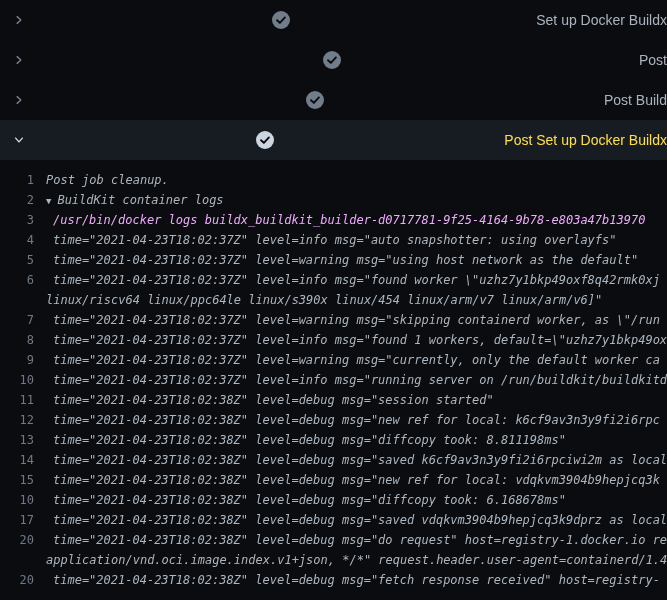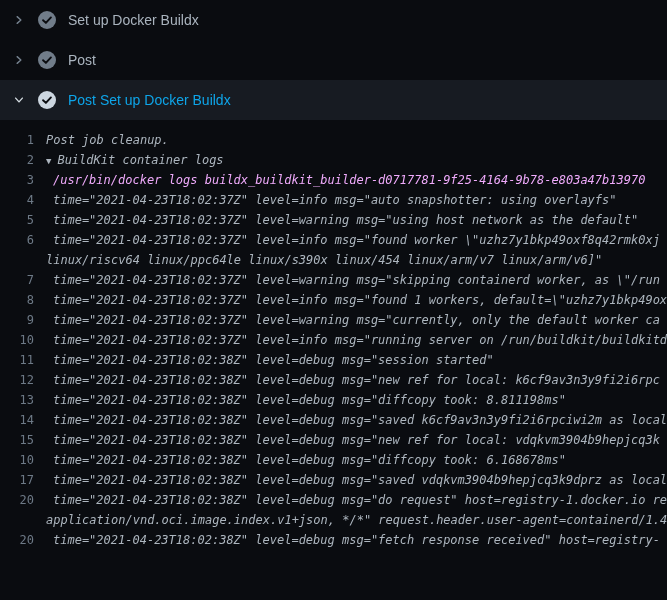--- a/index.html
+++ b/index.html
@@ -8,20 +8,21 @@
     background: #0a0c10;
     font-family: "Liberation Sans", sans-serif;
   }
   
   .section-row {
     height: 40px;
     display: flex;
     align-items: center;
     padding-left: 12px;
     cursor: pointer;
+    justify-content: space-between;
   }
   .section-row.expanded { background: #171b22; }
   .chev {
     width: 14px; height: 14px;
     display: flex; align-items: center; justify-content: center;
     color: #768390;
     flex-shrink: 0;
   }
   .section-row.expanded .chev { color: #d6dde3; }
   .check {
@@ -29,21 +30,21 @@
     width: 18px; height: 18px;
     color: #717d8a;
     flex-shrink: 0;
   }
   .section-row.expanded .check { color: #ccd6e0; }
   .section-title {
     margin-left: 12px;
     font-size: 14px;
     color: #aab4be;
   }
-  .section-row.expanded .section-title { color: #0ea5e9; font-weight: 400; }
+  .section-row.expanded .section-title { color: #fde047; font-weight: 400; }
 
   
   .log-container {
     padding-top: 10px;
     font-family: "DejaVu Sans Mono", "Liberation Mono", monospace;
     font-size: 12px;
     line-height: 20px;
     color: #adb6bf;
   }
   .ln-row {
@@ -102,20 +103,34 @@
     </span>
     <span class="check">
       <svg width="18" height="18" viewBox="0 0 16 16">
           <circle cx="8" cy="8" r="8" fill="currentColor"></circle>
           <path d="M4.5 8.2 L7 10.6 L11.5 5.7" stroke="#0a0c10" stroke-width="1.7" fill="none" stroke-linecap="round" stroke-linejoin="round"></path>
         </svg>
     </span>
     <span class="section-title">Post</span>
   </div>
 
+  <div class="section-row">
+    <span class="chev">
+      <svg width="12" height="12" viewBox="0 0 16 16">
+          <path d="M5.5 3.5 L10.5 8 L5.5 12.5" stroke="currentColor" stroke-width="1.8" fill="none" stroke-linecap="round" stroke-linejoin="round"></path>
+        </svg>
+    </span>
+    <span class="check">
+      <svg width="18" height="18" viewBox="0 0 16 16">
+          <circle cx="8" cy="8" r="8" fill="currentColor"></circle>
+          <path d="M4.5 8.2 L7 10.6 L11.5 5.7" stroke="#0a0c10" stroke-width="1.7" fill="none" stroke-linecap="round" stroke-linejoin="round"></path>
+        </svg>
+    </span>
+    <span class="section-title">Post Build</span>
+  </div>
 
   <div class="section-row expanded">
     <span class="chev">
       <svg width="12" height="12" viewBox="0 0 16 16">
           <path d="M3.5 5.5 L8 10.5 L12.5 5.5" stroke="currentColor" stroke-width="1.8" fill="none" stroke-linecap="round" stroke-linejoin="round"></path>
         </svg>
     </span>
     <span class="check">
       <svg width="18" height="18" viewBox="0 0 16 16">
           <circle cx="8" cy="8" r="8" fill="currentColor"></circle>

